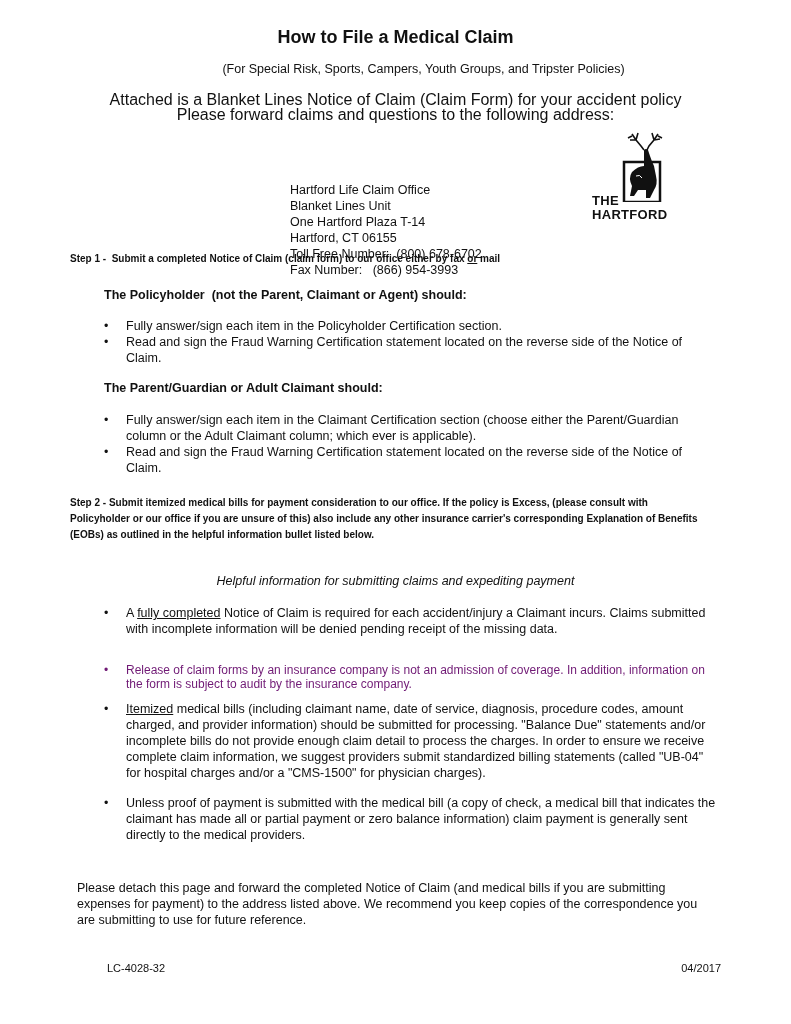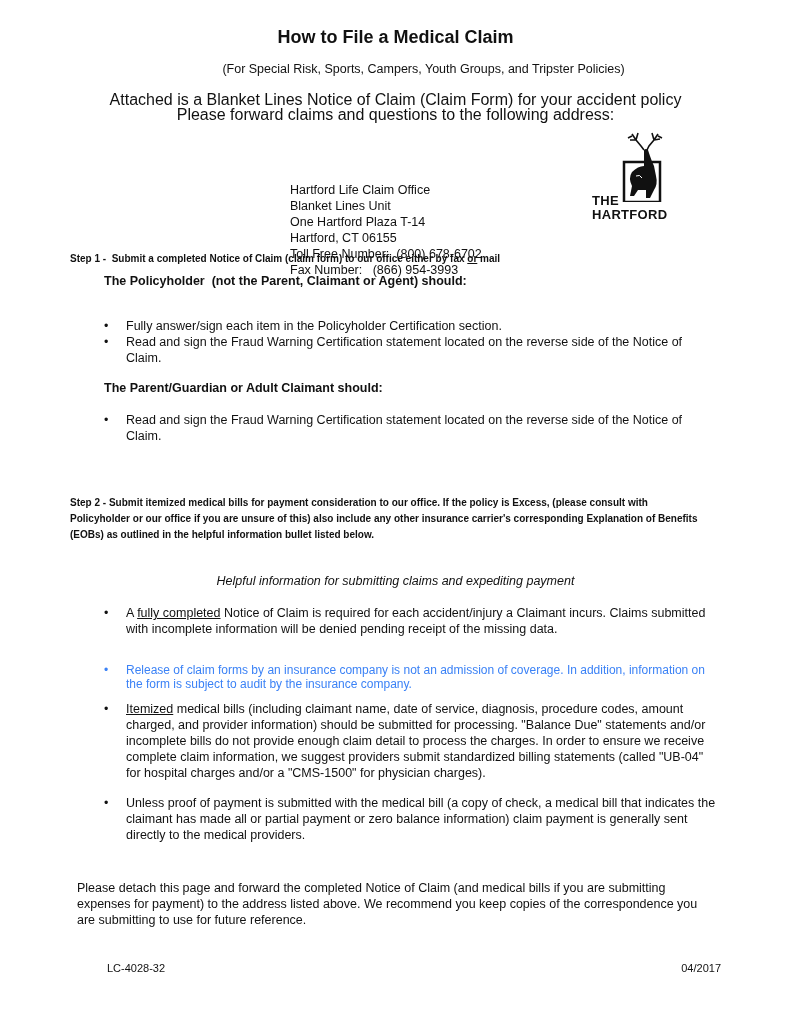--- a/index.html
+++ b/index.html
@@ -56,42 +56,43 @@
       <path d="M44,44 Q48,42 50,46" stroke="#fff" stroke-width="1" fill="none"></path>
     </svg>
     <div class="logo-text" style="top:62px">THE</div>
     <div class="logo-text" style="top:76px">HARTFORD</div>
   </div>
 
   <div class="step" style="top:251px">
     <span style="white-space:pre">Step 1 -  Submit a completed Notice of Claim (claim form) to our office either by fax </span><u>or</u><span> mail</span>
   </div>
 
-  <div class="subhead" style="top:274px;white-space:pre">The Policyholder  (not the Parent, Claimant or Agent) should:</div>
+  <div class="subhead" style="top:288px;white-space:pre">The Policyholder  (not the Parent, Claimant or Agent) should:</div>
 
   <ul class="bullets" style="top:318px">
     <li>Fully answer/sign each item in the Policyholder Certification section.</li>
     <li>Read and sign the Fraud Warning Certification statement located on the reverse side of the Notice of Claim.</li>
   </ul>
 
   <div class="subhead" style="top:381px">The Parent/Guardian or Adult Claimant should:</div>
 
   <ul class="bullets" style="top:412px">
+    <li>Fully answer/sign each item in the Claimant Certification section (choose either the Parent/Guardian column or the Adult Claimant column; which ever is applicable).</li>
     <li>Read and sign the Fraud Warning Certification statement located on the reverse side of the Notice of Claim.</li>
   </ul>
 
   <div class="step" style="top:495px">Step 2 -  Submit itemized medical bills for payment consideration to our office.  If the policy is Excess, (please consult with Policyholder or our office if you are unsure of this) also include any other insurance carrier's corresponding Explanation of Benefits (EOBs) as outlined in the helpful information bullet listed below.</div>
 
   <div class="helpful">Helpful information for submitting claims and expediting payment</div>
 
   <ul class="bullets" style="top:605px">
     <li style="margin-bottom:26px">
       <span style="white-space:pre">A </span><u>fully completed</u><span> Notice of Claim is required for each accident/injury a Claimant incurs. Claims submitted with incomplete information will be denied pending receipt of the missing data.</span>
     </li>
-    <li style="margin-bottom:10px;font-size:12px;line-height:14px;color:#3b82f6">Release of claim forms by an insurance company is not an admission of coverage. In addition, information on the form is subject to audit by the insurance company.</li>
+    <li style="margin-bottom:10px;font-size:12px;line-height:14px;color:#701a75">Release of claim forms by an insurance company is not an admission of coverage. In addition, information on the form is subject to audit by the insurance company.</li>
     <li style="margin-bottom:14px">
       <u>Itemized</u><span> medical bills (including claimant name, date of service, diagnosis, procedure codes, amount charged, and provider information) should be submitted for processing.  "Balance Due" statements and/or incomplete bills do not provide enough claim detail to process the charges.  In order to ensure we receive complete claim information, we suggest providers submit standardized billing statements (called "UB-04" for hospital charges and/or a "CMS-1500" for physician charges).</span>
     </li>
     <li>Unless proof of payment is submitted with the medical bill (a copy of check, a medical bill that indicates the claimant has made all or partial payment or zero balance information) claim payment is generally sent directly to the medical providers.</li>
   </ul>
 
   <div class="closing">Please detach this page and forward the completed Notice of Claim (and medical bills if you are submitting expenses for payment) to the address listed above.  We recommend you keep copies of the correspondence you are submitting to use for future reference.</div>
 
   <div class="footer" style="left:67px">LC-4028-32</div>
   <div class="footer" style="right:70px">04/2017</div>

